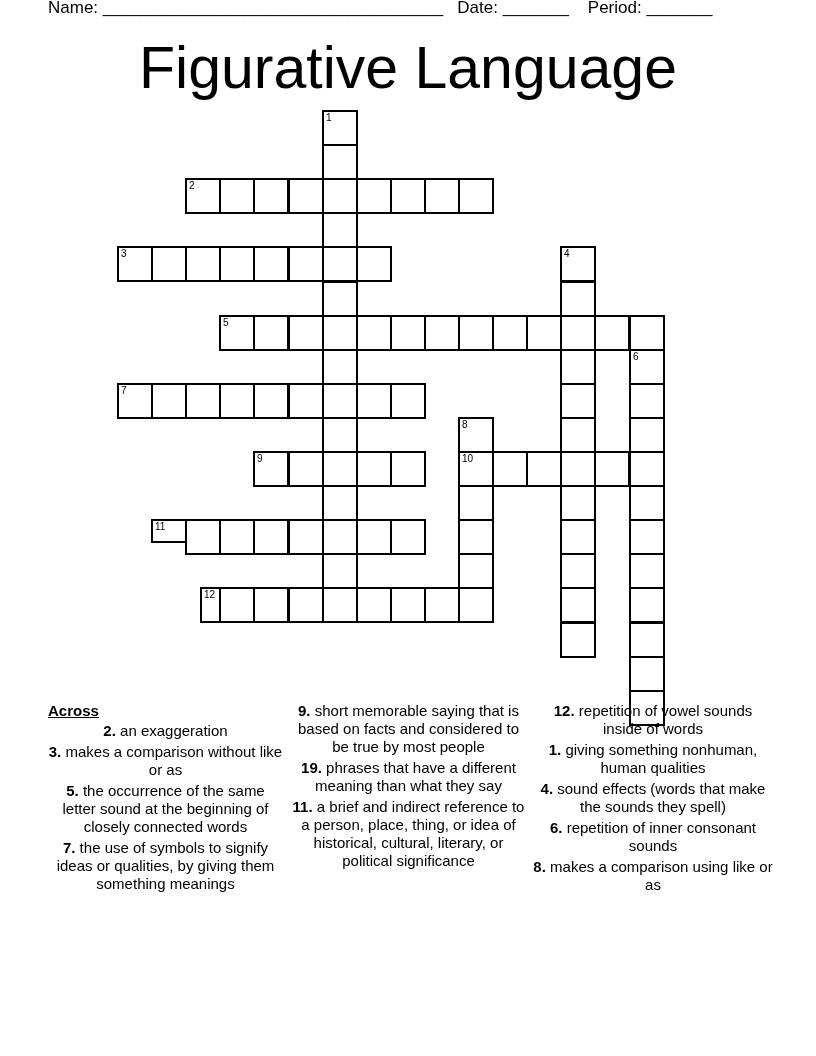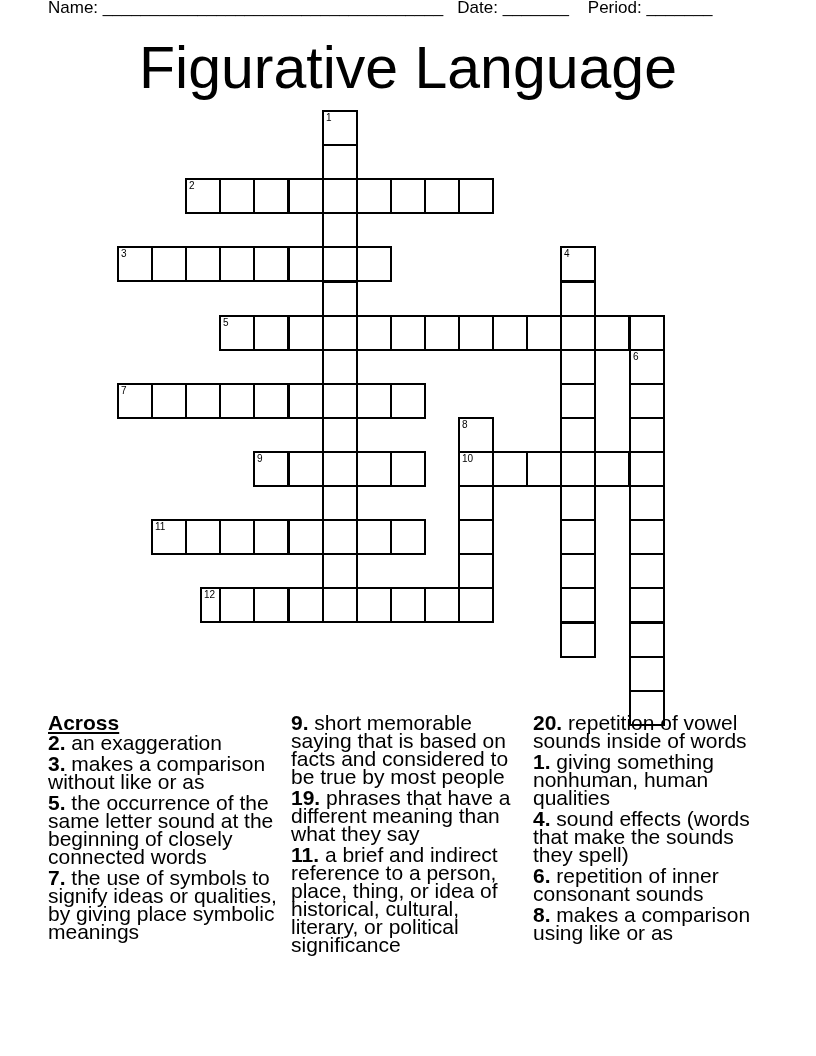--- a/index.html
+++ b/index.html
@@ -3,25 +3,25 @@
 <meta charset="utf-8">
 <style>
   html,body{margin:0;padding:0;background:#fff;}
   body{width:816px;height:1056px;position:relative;font-family:"Liberation Sans",sans-serif;color:#000;overflow:hidden;}
   .hdr{position:absolute;top:-2px;left:48px;font-size:17px;white-space:pre;}
   .hdr span{margin-right:0;}
   .title{position:absolute;top:34px;left:0;width:816px;text-align:center;font-size:59px;}
   #grid{position:absolute;left:0;top:0;}
   .cell{position:absolute;width:34px;height:34px;border:2px solid #000;box-sizing:border-box;background:#fff;}
   .cell .num{position:absolute;top:1px;left:2px;font-size:10px;line-height:10px;}
-  .clues{position:absolute;top:702px;font-size:21px;line-height:18px;margin-top:12px;}
+  .clues{position:absolute;top:702px;font-size:15px;line-height:18px;}
   .col1{left:48px;width:235px;}
   .col2{left:291px;width:235px;}
   .col3{left:533px;width:240px;}
-  .clue{margin-bottom:3px;}
+  .clue{margin-bottom:3px;text-align:center;}
   .clue b{font-weight:bold;}
   .sect{font-weight:bold;text-decoration:underline;margin-bottom:2px;}
 </style>
 </head>
 <body>
 
 <div class="hdr"><span>Name: ____________________________________</span>   <span>Date: _______</span>    <span>Period: _______</span></div>
 
 <div class="title">Figurative Language</div>
 
@@ -124,21 +124,21 @@
     <div class="cell" style="left: 458px; top: 587px; width: 36px; height: 36px;"></div>
     <div class="cell" style="left: 253px; top: 451px; width: 36px; height: 36px;">
       <span class="num">9</span>
     </div>
     <div class="cell" style="left: 288px; top: 451px; width: 36px; height: 36px;"></div>
     <div class="cell" style="left: 356px; top: 451px; width: 36px; height: 36px;"></div>
     <div class="cell" style="left: 390px; top: 451px; width: 36px; height: 36px;"></div>
     <div class="cell" style="left: 492px; top: 451px; width: 36px; height: 36px;"></div>
     <div class="cell" style="left: 526px; top: 451px; width: 36px; height: 36px;"></div>
     <div class="cell" style="left: 594px; top: 451px; width: 36px; height: 36px;"></div>
-    <div class="cell" style="left: 151px; top: 519px; width: 36px; height: 36px;">
+    <div class="cell" style="left: 151px; top: 519px; width: 36px; height: 24px;">
       <span class="num">11</span>
     </div>
     <div class="cell" style="left: 185px; top: 519px; width: 36px; height: 36px;"></div>
     <div class="cell" style="left: 219px; top: 519px; width: 36px; height: 36px;"></div>
     <div class="cell" style="left: 253px; top: 519px; width: 36px; height: 36px;"></div>
     <div class="cell" style="left: 288px; top: 519px; width: 36px; height: 36px;"></div>
     <div class="cell" style="left: 356px; top: 519px; width: 36px; height: 36px;"></div>
     <div class="cell" style="left: 390px; top: 519px; width: 36px; height: 36px;"></div>
     <div class="cell" style="left: 200px; top: 587px; width: 36px; height: 36px;">
       <span class="num">12</span>
@@ -149,28 +149,28 @@
     <div class="cell" style="left: 356px; top: 587px; width: 36px; height: 36px;"></div>
     <div class="cell" style="left: 390px; top: 587px; width: 36px; height: 36px;"></div>
     <div class="cell" style="left: 424px; top: 587px; width: 36px; height: 36px;"></div>
   </div>
 
 <div class="clues col1">
   <div class="sect">Across</div>
   <div class="clue"><b>2.</b><span> an exaggeration</span></div>
   <div class="clue"><b>3.</b><span> makes a comparison without like or as</span></div>
   <div class="clue"><b>5.</b><span> the occurrence of the same letter sound at the beginning of closely connected words</span></div>
-  <div class="clue"><b>7.</b><span> the use of symbols to signify ideas or qualities, by giving place symbolic meanings</span></div>
+  <div class="clue"><b>7.</b><span> the use of symbols to signify ideas or qualities, by giving them something meanings</span></div>
 </div>
 
 <div class="clues col2">
   <div class="clue"><b>9.</b><span> short memorable saying that is based on facts and considered to be true by most people</span></div>
   <div class="clue"><b>19.</b><span> phrases that have a different meaning than what they say</span></div>
   <div class="clue"><b>11.</b><span> a brief and indirect reference to a person, place, thing, or idea of historical, cultural, literary, or political significance</span></div>
 </div>
 
 <div class="clues col3">
-  <div class="clue"><b>20.</b><span> repetition of vowel sounds inside of words</span></div>
+  <div class="clue"><b>12.</b><span> repetition of vowel sounds inside of words</span></div>
   <div class="clue"><b>1.</b><span> giving something nonhuman, human qualities</span></div>
   <div class="clue"><b>4.</b><span> sound effects (words that make the sounds they spell)</span></div>
   <div class="clue"><b>6.</b><span> repetition of inner consonant sounds</span></div>
   <div class="clue"><b>8.</b><span> makes a comparison using like or as</span></div>
 </div>
 
 </body></html>

